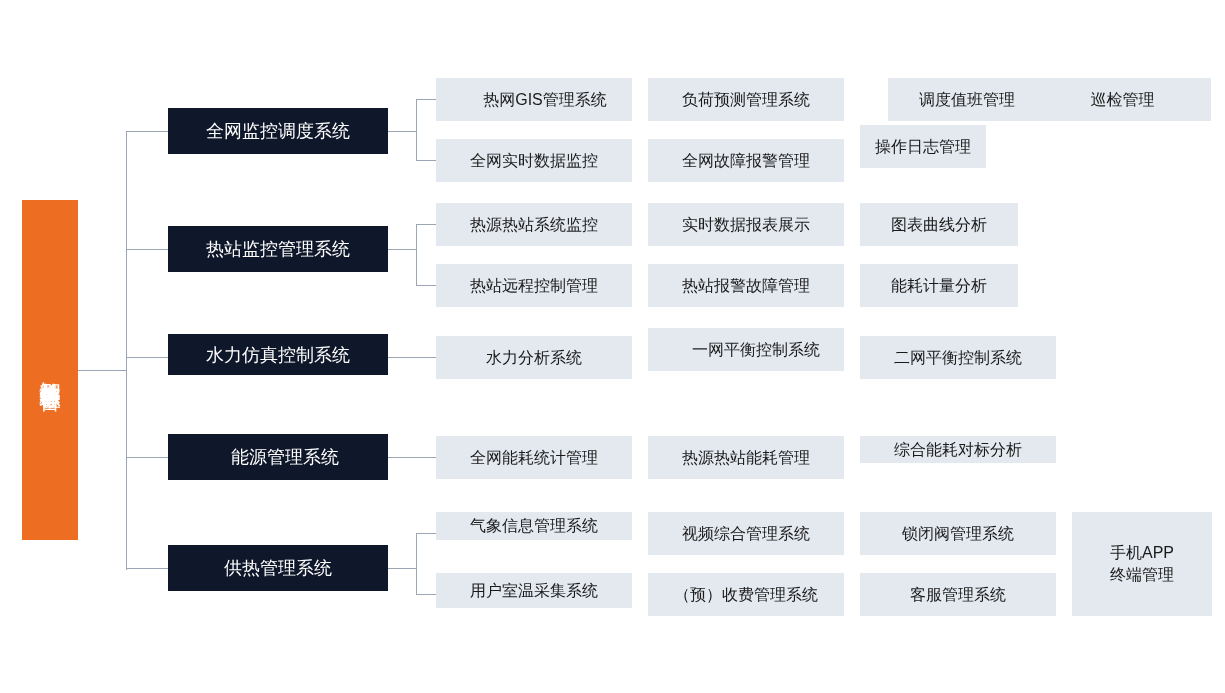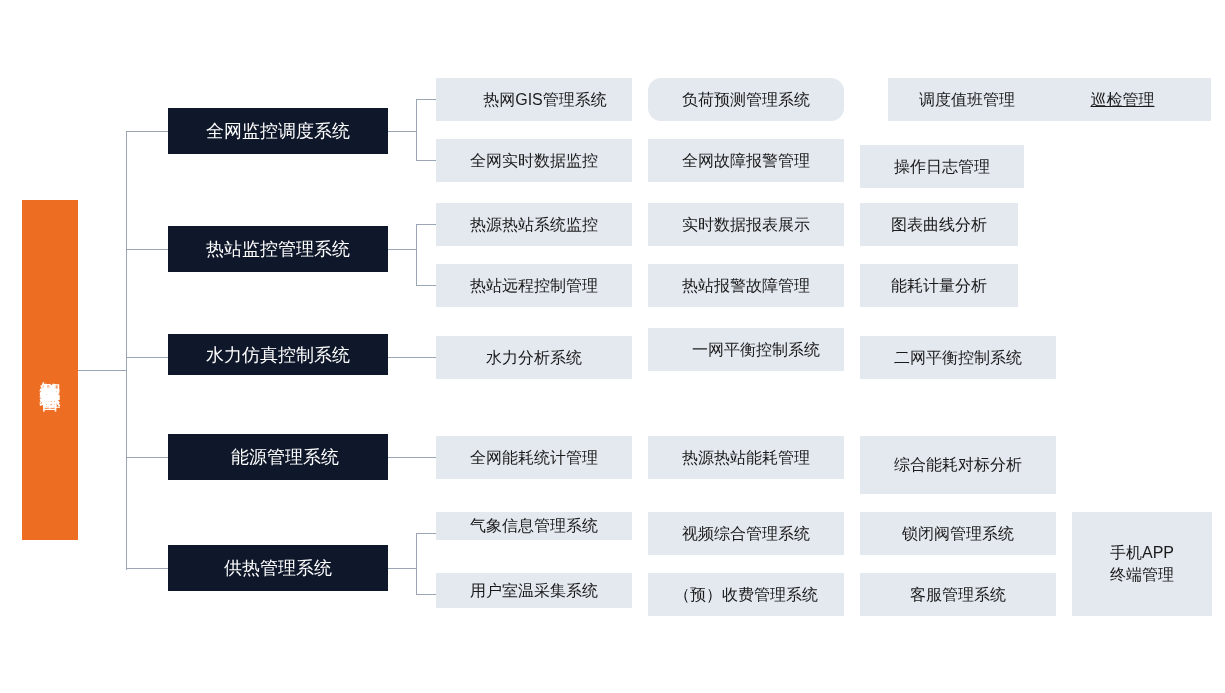--- a/index.html
+++ b/index.html
@@ -85,27 +85,27 @@
   <div class="connector h-line" style="left:126px; top:457px; width:42px;"></div>
   <div class="connector h-line" style="left:126px; top:568px; width:42px;"></div>
 
   <div class="l1-node" style="left:168px; top:108px; width:220px; height:46px;">全网监控调度系统</div>
   <div class="connector h-line" style="left:388px; top:131px; width:28px;"></div>
   <div class="connector v-line" style="left:416px; top:99px; height:62px;"></div>
   <div class="connector h-line" style="left:416px; top:99px; width:20px;"></div>
   <div class="connector h-line" style="left:416px; top:160px; width:20px;"></div>
 
   <div class="l2-node" style="left:436px; top:78px; width:196px; height:43px;padding-left:22px;">热网GIS管理系统</div>
-  <div class="l2-node" style="left:648px; top:78px; width:196px; height:43px;border-radius:13px;">负荷预测管理系统</div>
+  <div class="l2-node" style="left:648px; top:78px; width:196px; height:43px;">负荷预测管理系统</div>
   <div class="l2-node" style="left:860px; top:78px; width:158px; height:43px;margin-left:28px;">调度值班管理</div>
-  <div class="l2-node" style="left:1034px; top:78px; width:177px; height:43px;text-decoration:underline;">巡检管理</div>
+  <div class="l2-node" style="left:1034px; top:78px; width:177px; height:43px;">巡检管理</div>
 
   <div class="l2-node" style="left:436px; top:139px; width:196px; height:43px;">全网实时数据监控</div>
   <div class="l2-node" style="left:648px; top:139px; width:196px; height:43px;">全网故障报警管理</div>
-  <div class="l2-node" style="left:860px; top:145px; width:164px; height:43px;">操作日志管理</div>
+  <div class="l2-node" style="left:860px; top:125px; width:126px; height:43px;">操作日志管理</div>
 
   <div class="l1-node" style="left:168px; top:226px; width:220px; height:46px;">热站监控管理系统</div>
   <div class="connector h-line" style="left:388px; top:249px; width:28px;"></div>
   <div class="connector v-line" style="left:416px; top:224px; height:61px;"></div>
   <div class="connector h-line" style="left:416px; top:224px; width:20px;"></div>
   <div class="connector h-line" style="left:416px; top:285px; width:20px;"></div>
 
   <div class="l2-node" style="left:436px; top:203px; width:196px; height:43px;">热源热站系统监控</div>
   <div class="l2-node" style="left:648px; top:203px; width:196px; height:43px;">实时数据报表展示</div>
   <div class="l2-node" style="left:860px; top:203px; width:158px; height:43px;">图表曲线分析</div>
@@ -119,21 +119,21 @@
 
   <div class="l2-node" style="left:436px; top:336px; width:196px; height:43px;">水力分析系统</div>
   <div class="l2-node" style="left:648px; top:328px; width:196px; height:43px;padding-left:20px;">一网平衡控制系统</div>
   <div class="l2-node" style="left:860px; top:336px; width:196px; height:43px;">二网平衡控制系统</div>
 
   <div class="l1-node" style="left:168px; top:434px; width:220px; height:46px;padding-left:14px;">能源管理系统</div>
   <div class="connector h-line" style="left:388px; top:457px; width:48px;"></div>
 
   <div class="l2-node" style="left:436px; top:436px; width:196px; height:43px;">全网能耗统计管理</div>
   <div class="l2-node" style="left:648px; top:436px; width:196px; height:43px;">热源热站能耗管理</div>
-  <div class="l2-node" style="left:860px; top:436px; width:196px; height:58px;">综合能耗对标分析</div>
+  <div class="l2-node" style="left:860px; top:436px; width:196px; height:27px;">综合能耗对标分析</div>
 
   <div class="l1-node" style="left:168px; top:545px; width:220px; height:46px;">供热管理系统</div>
   <div class="connector h-line" style="left:388px; top:568px; width:28px;"></div>
   <div class="connector v-line" style="left:416px; top:533px; height:62px;"></div>
   <div class="connector h-line" style="left:416px; top:533px; width:20px;"></div>
   <div class="connector h-line" style="left:416px; top:594px; width:20px;"></div>
 
   <div class="l2-node" style="left:436px; top:512px; width:196px; height:28px;">气象信息管理系统</div>
   <div class="l2-node" style="left:648px; top:512px; width:196px; height:43px;">视频综合管理系统</div>
   <div class="l2-node" style="left:860px; top:512px; width:196px; height:43px;">锁闭阀管理系统</div>

